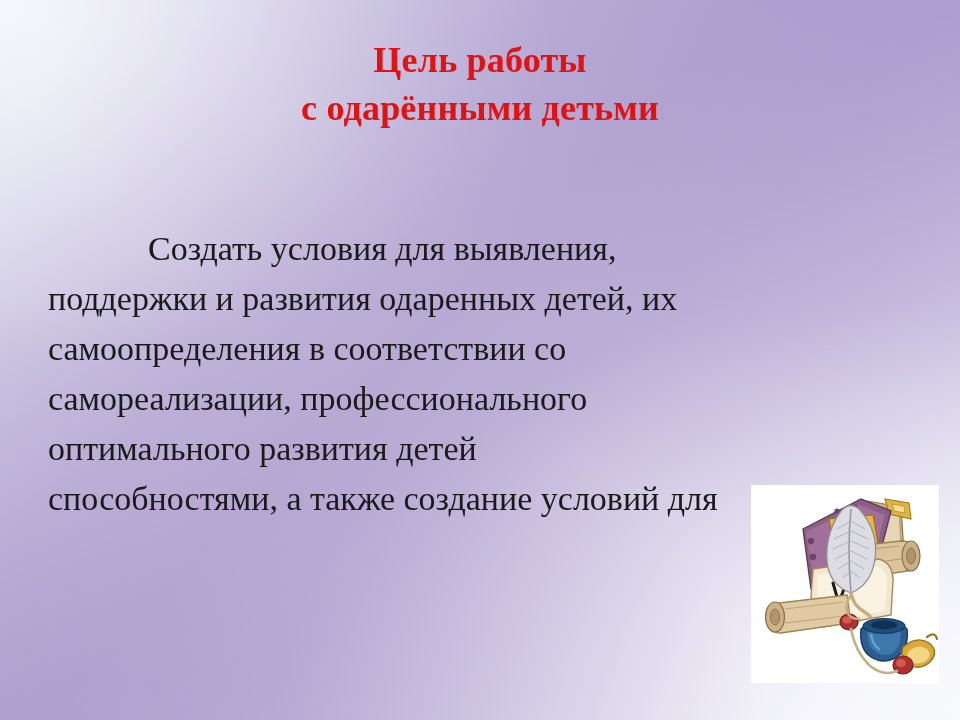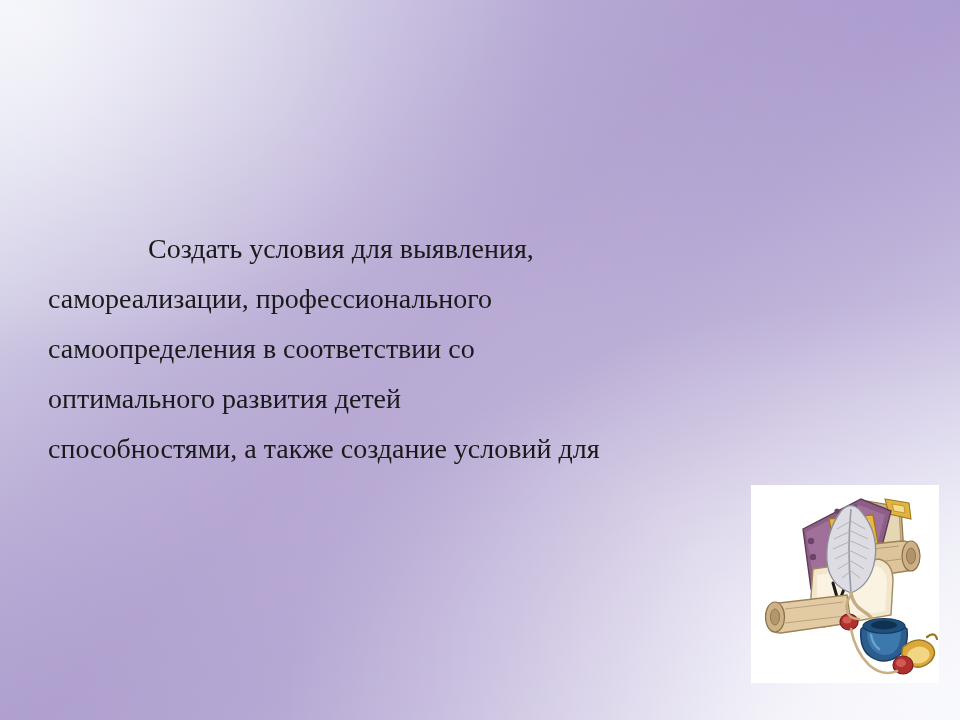--- a/index.html
+++ b/index.html
@@ -86,21 +86,21 @@
 
   
   .body-block {
     position: absolute;
     left: 48px;
     top: 224px;
     width: 880px;
     color: #1a1a1a;
     font-family: "Liberation Serif", "DejaVu Serif", serif;
     font-weight: normal;
-    font-size: 28px;
+    font-size: 34px;
     line-height: 50px;
   }
   .body-line { display: block; white-space: nowrap; }
   .body-line.first { padding-left: 100px; }
 
   
   .clipart {
     position: absolute;
     left: 751px;
     top: 485px;
@@ -110,25 +110,30 @@
     overflow: hidden;
   }
   .clipart svg { display: block; width: 188px; height: 198px; }
 </style>
 </head>
 <body>
 
 <div id="slide">
   <div id="content">
 
+    <div class="title-block">
+      <span class="title-line">Цель работы</span>
+      <span class="title-line">с одарёнными детьми</span>
+    </div>
 
     <div class="body-block">
       <span class="body-line first">Создать условия для выявления,</span>
+      <span class="body-line">поддержки и развития одаренных детей, их</span>
+      <span class="body-line">самоопределения в соответствии со</span>
       <span class="body-line">самореализации, профессионального</span>
-      <span class="body-line">самоопределения в соответствии со</span>
       <span class="body-line">оптимального развития детей</span>
       <span class="body-line">способностями, а также создание условий для</span>
     </div>
 
     <div class="clipart">
       <svg viewBox="0 0 188 198" xmlns="http://www.w3.org/2000/svg">
         <rect x="0" y="0" width="188" height="198" fill="#ffffff"></rect>
 
         <g>
           <path d="M116 16 L150 22 L154 84 L118 78 Z" fill="#cbb183" stroke="#8d7447" stroke-width="1.2"></path>

